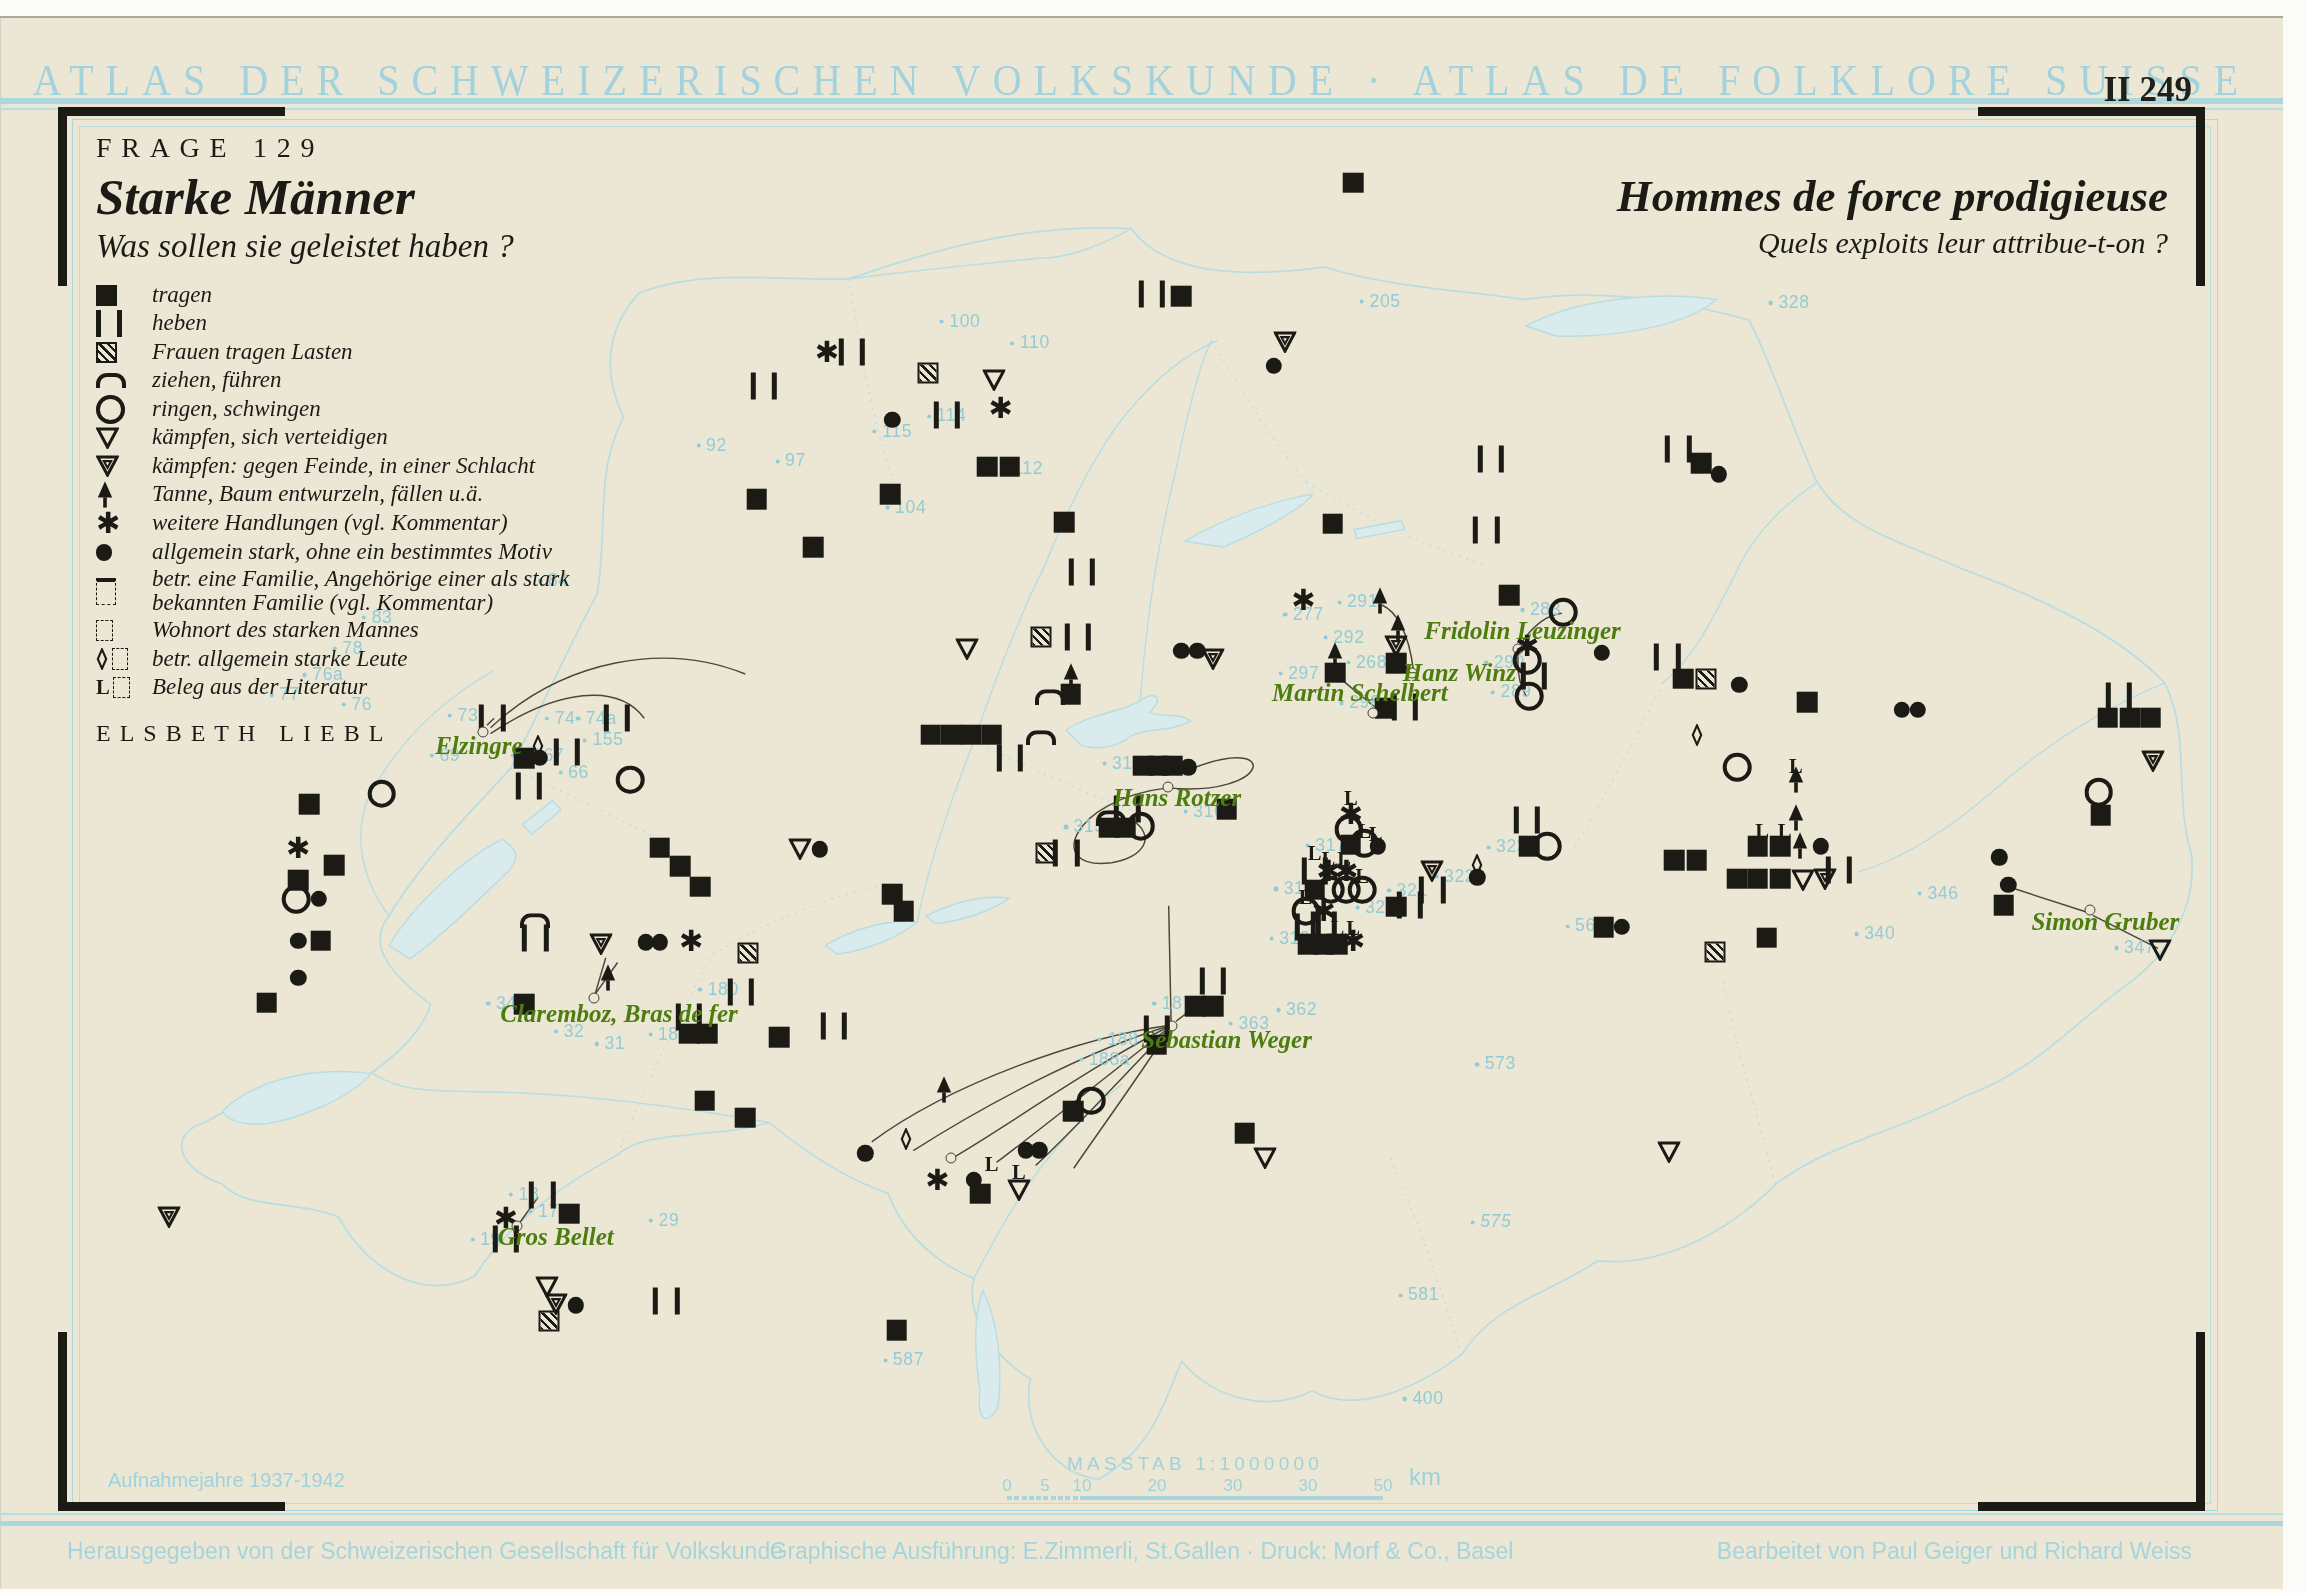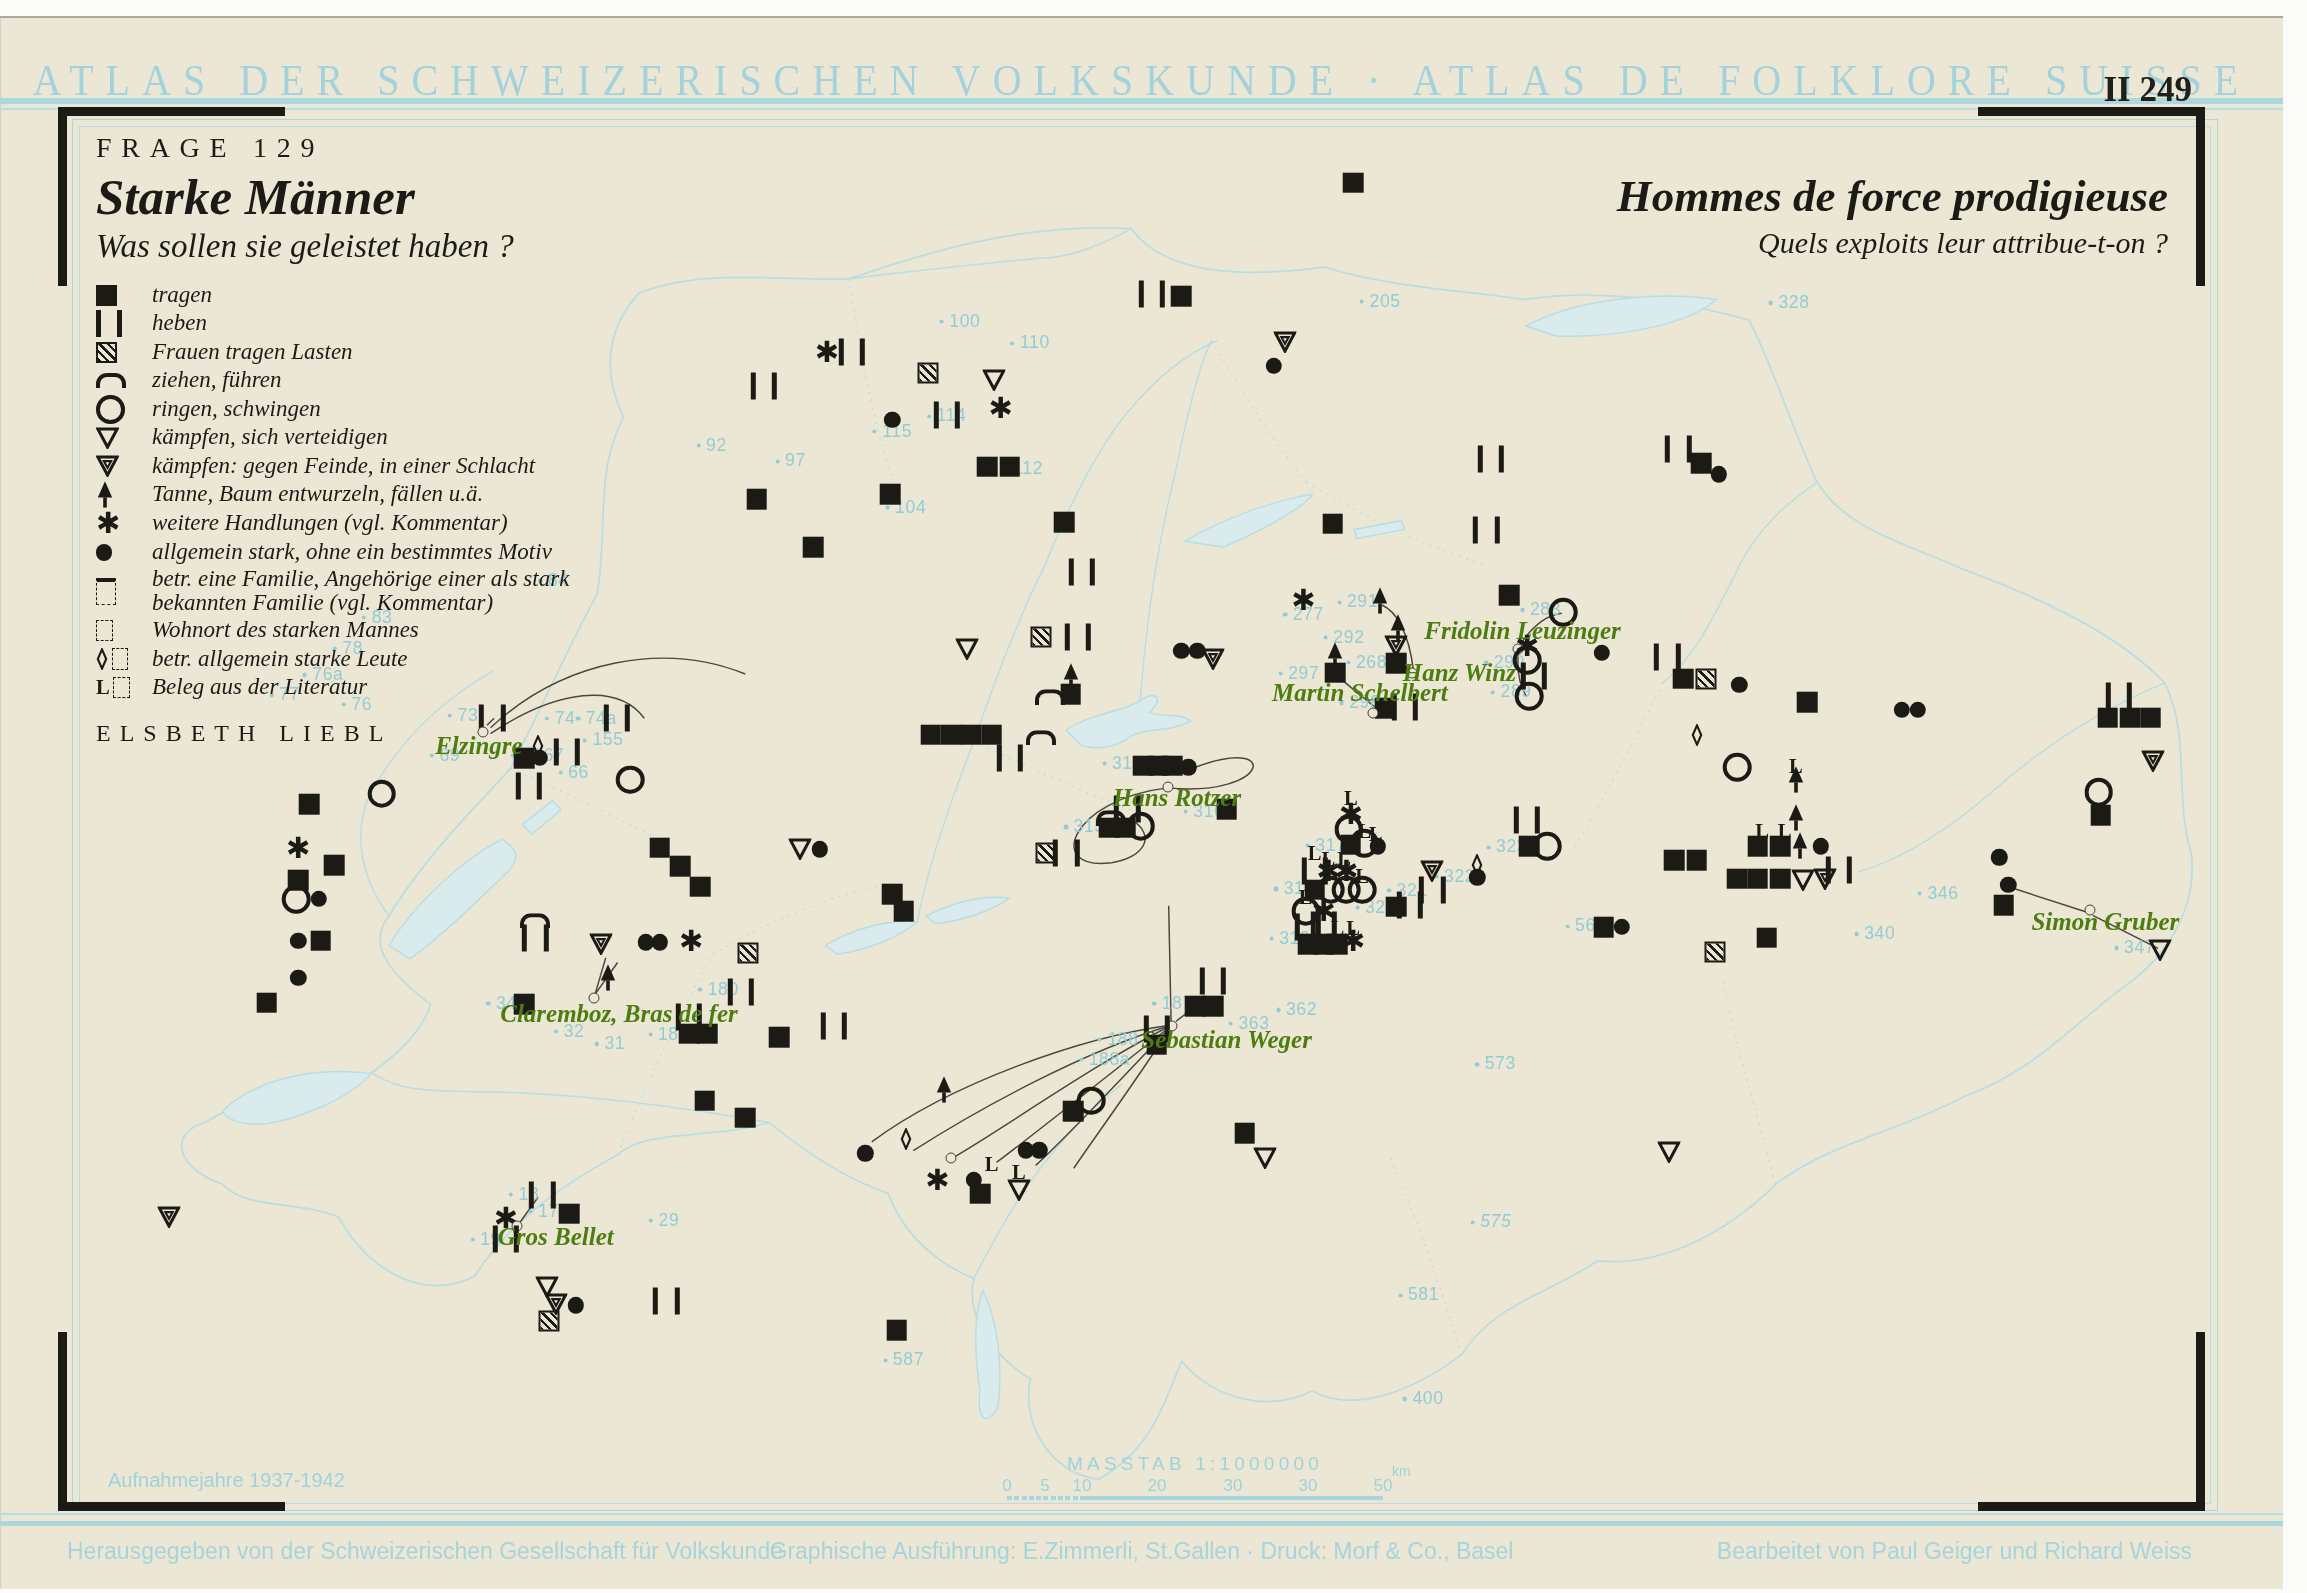--- a/index.html
+++ b/index.html
@@ -70,21 +70,21 @@
 
   
   .scalebar{position:absolute;left:1007px;top:1435px;width:425px;color:#9fd2da;
      font-family:"Liberation Sans",sans-serif;}
   .scale-title{text-align:center;font-size:19px;letter-spacing:4.2px;width:376px;}
   .scale-ticks{position:relative;height:20.6px;width:376px;}
   .scale-tick{position:absolute;transform:translate(-50%,0);font-size:17px;top:1.2px;}
   .scale-line{position:relative;width:376px;height:4.9px;background:#a9d6dd;}
   .scale-fine{position:absolute;left:0;top:0;height:4.9px;width:75px;
      background:repeating-linear-gradient(90deg,#a9d6dd 0 4.9px,#ece7d5 4.9px 7.3px);}
-  .scale-unit{position:absolute;left:385px;top:9.7px;font-size:14px;}
+  .scale-unit{position:absolute;left:402px;top:9.7px;font-size:24px;}
 
   .survey-note{position:absolute;left:108px;top:1451px;font-family:"Liberation Sans",sans-serif;
      font-size:20px;color:#9fd2da;}
 
   
   .rule-thin-bot{position:absolute;bottom:74px;left:0;width:100%;height:1.8px;background:#b7dde2;}
   .rule-thick-bot{position:absolute;bottom:63px;left:0;width:100%;height:5.5px;background:#abd7de;}
   .footer-text{position:absolute;bottom:24px;font-family:"Liberation Sans",sans-serif;
      font-size:23px;color:#a5d4dc;white-space:nowrap;}
   .foot-left{left:67px;}

